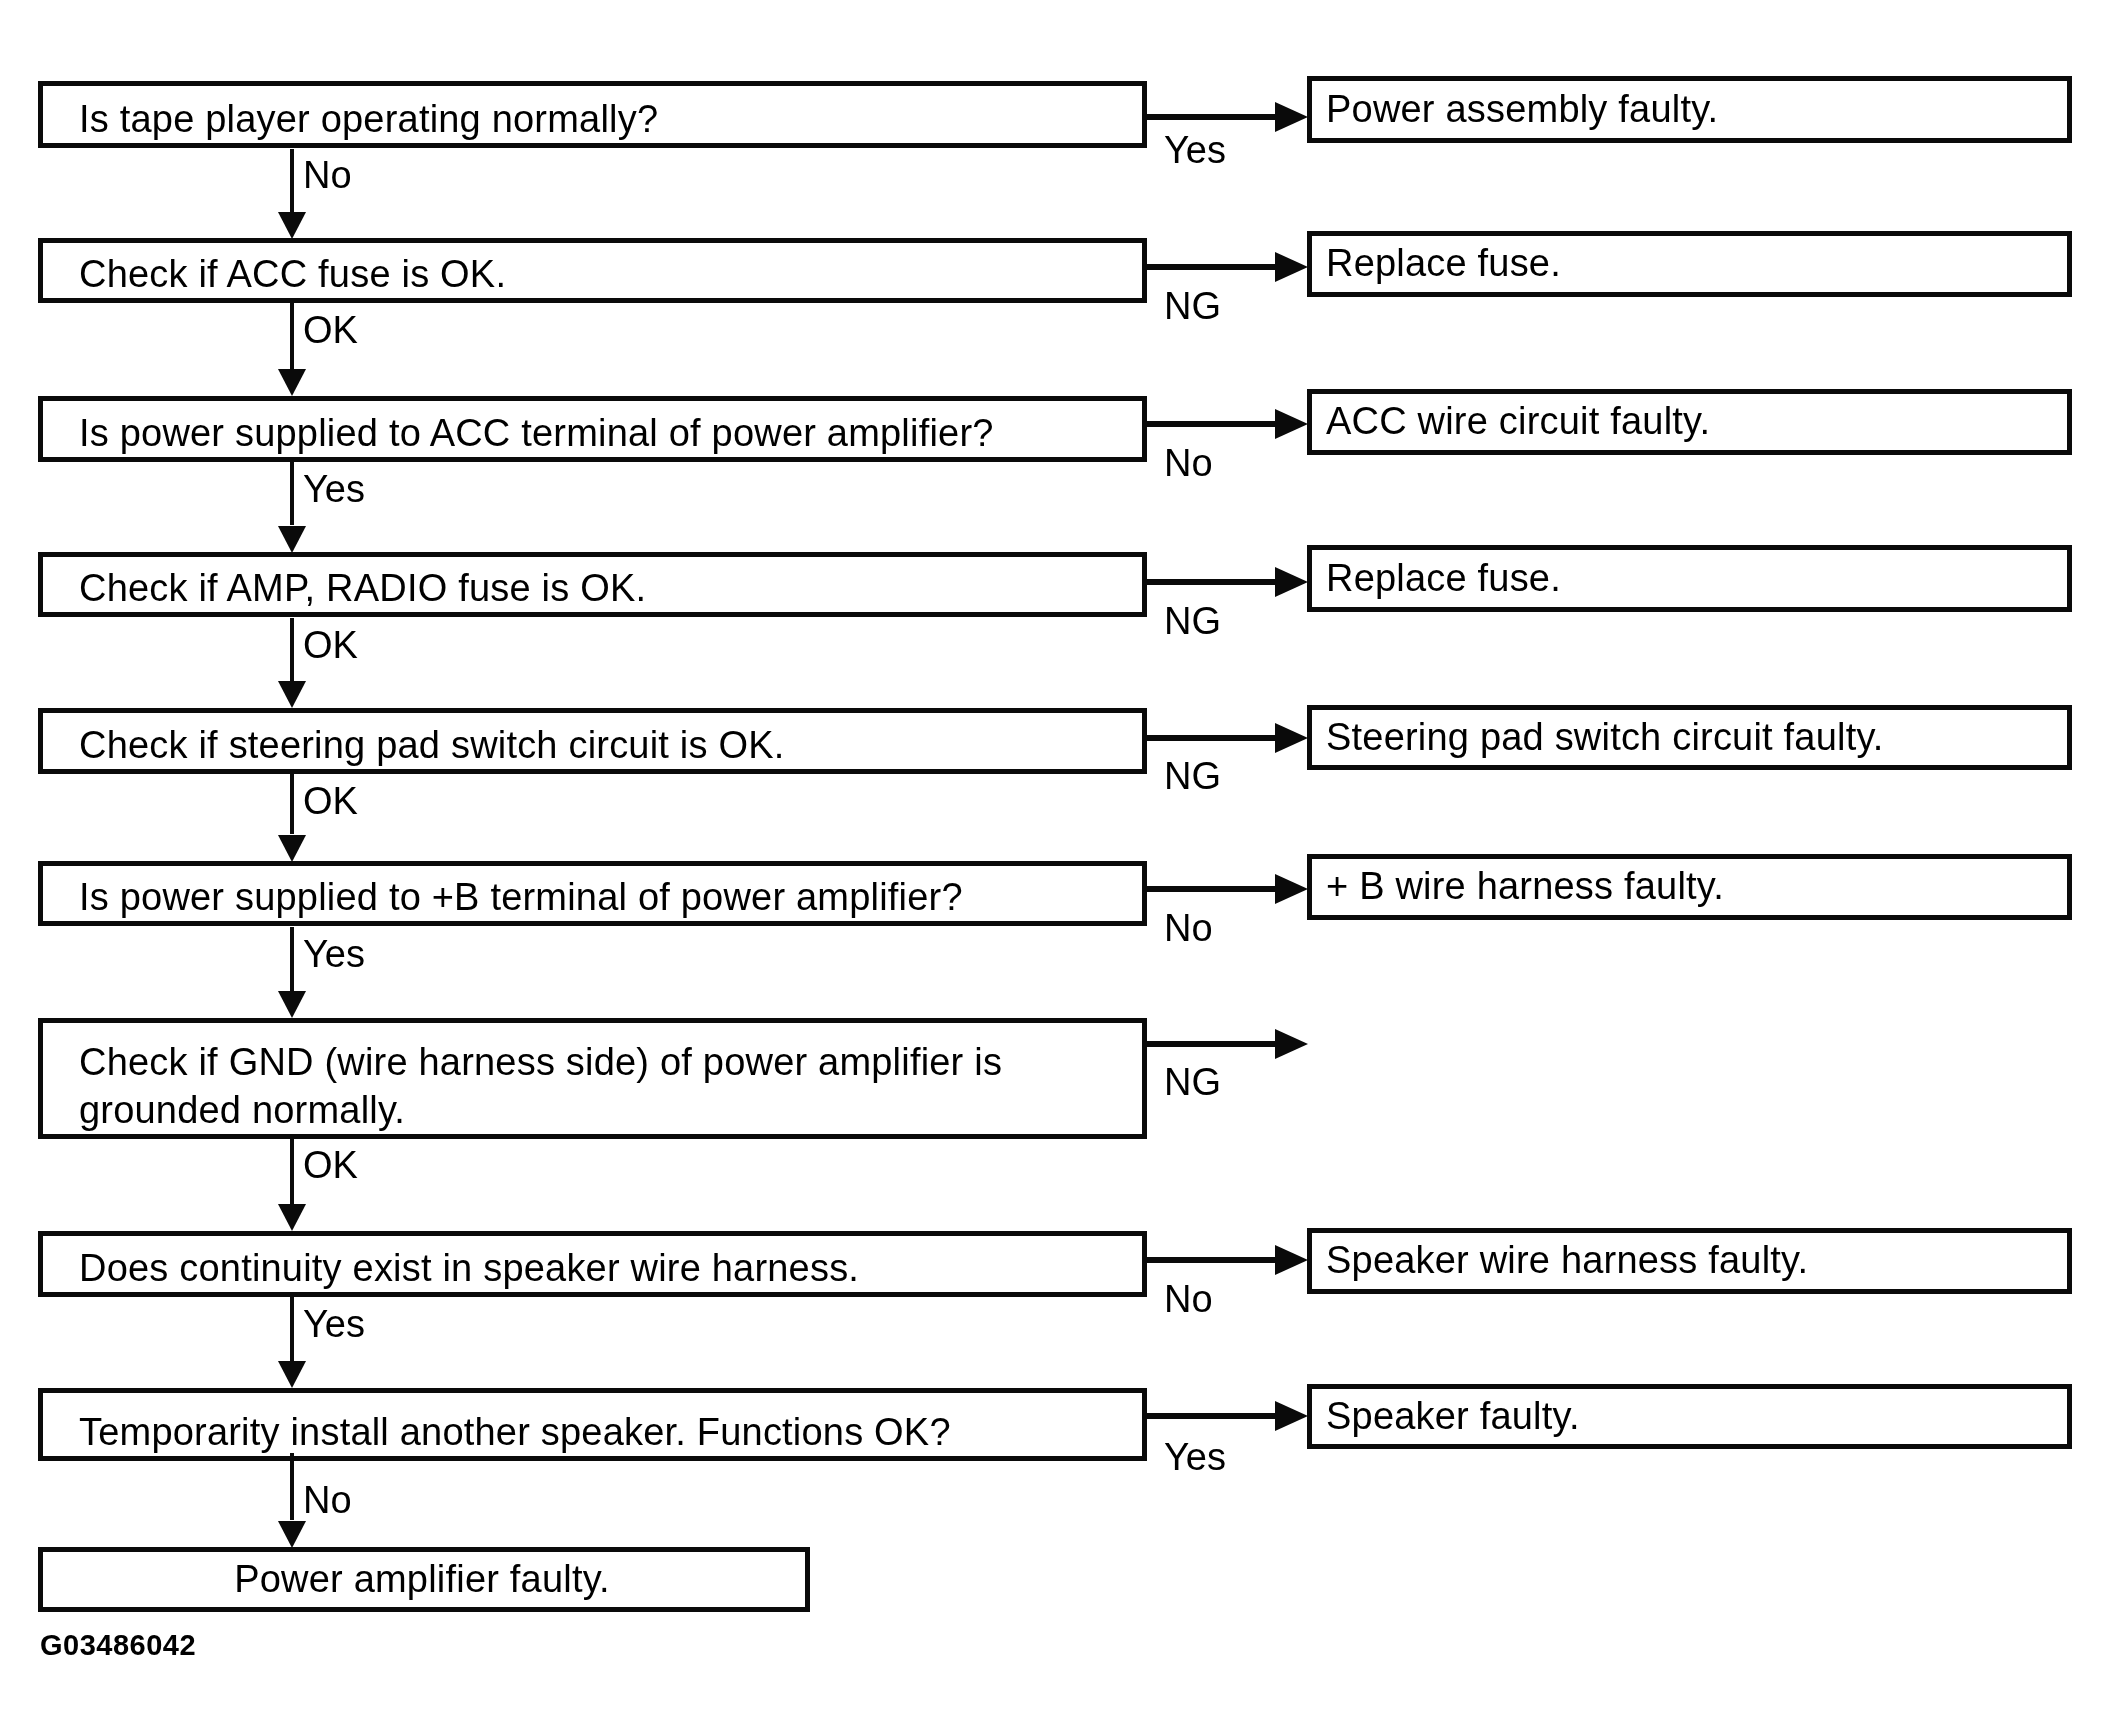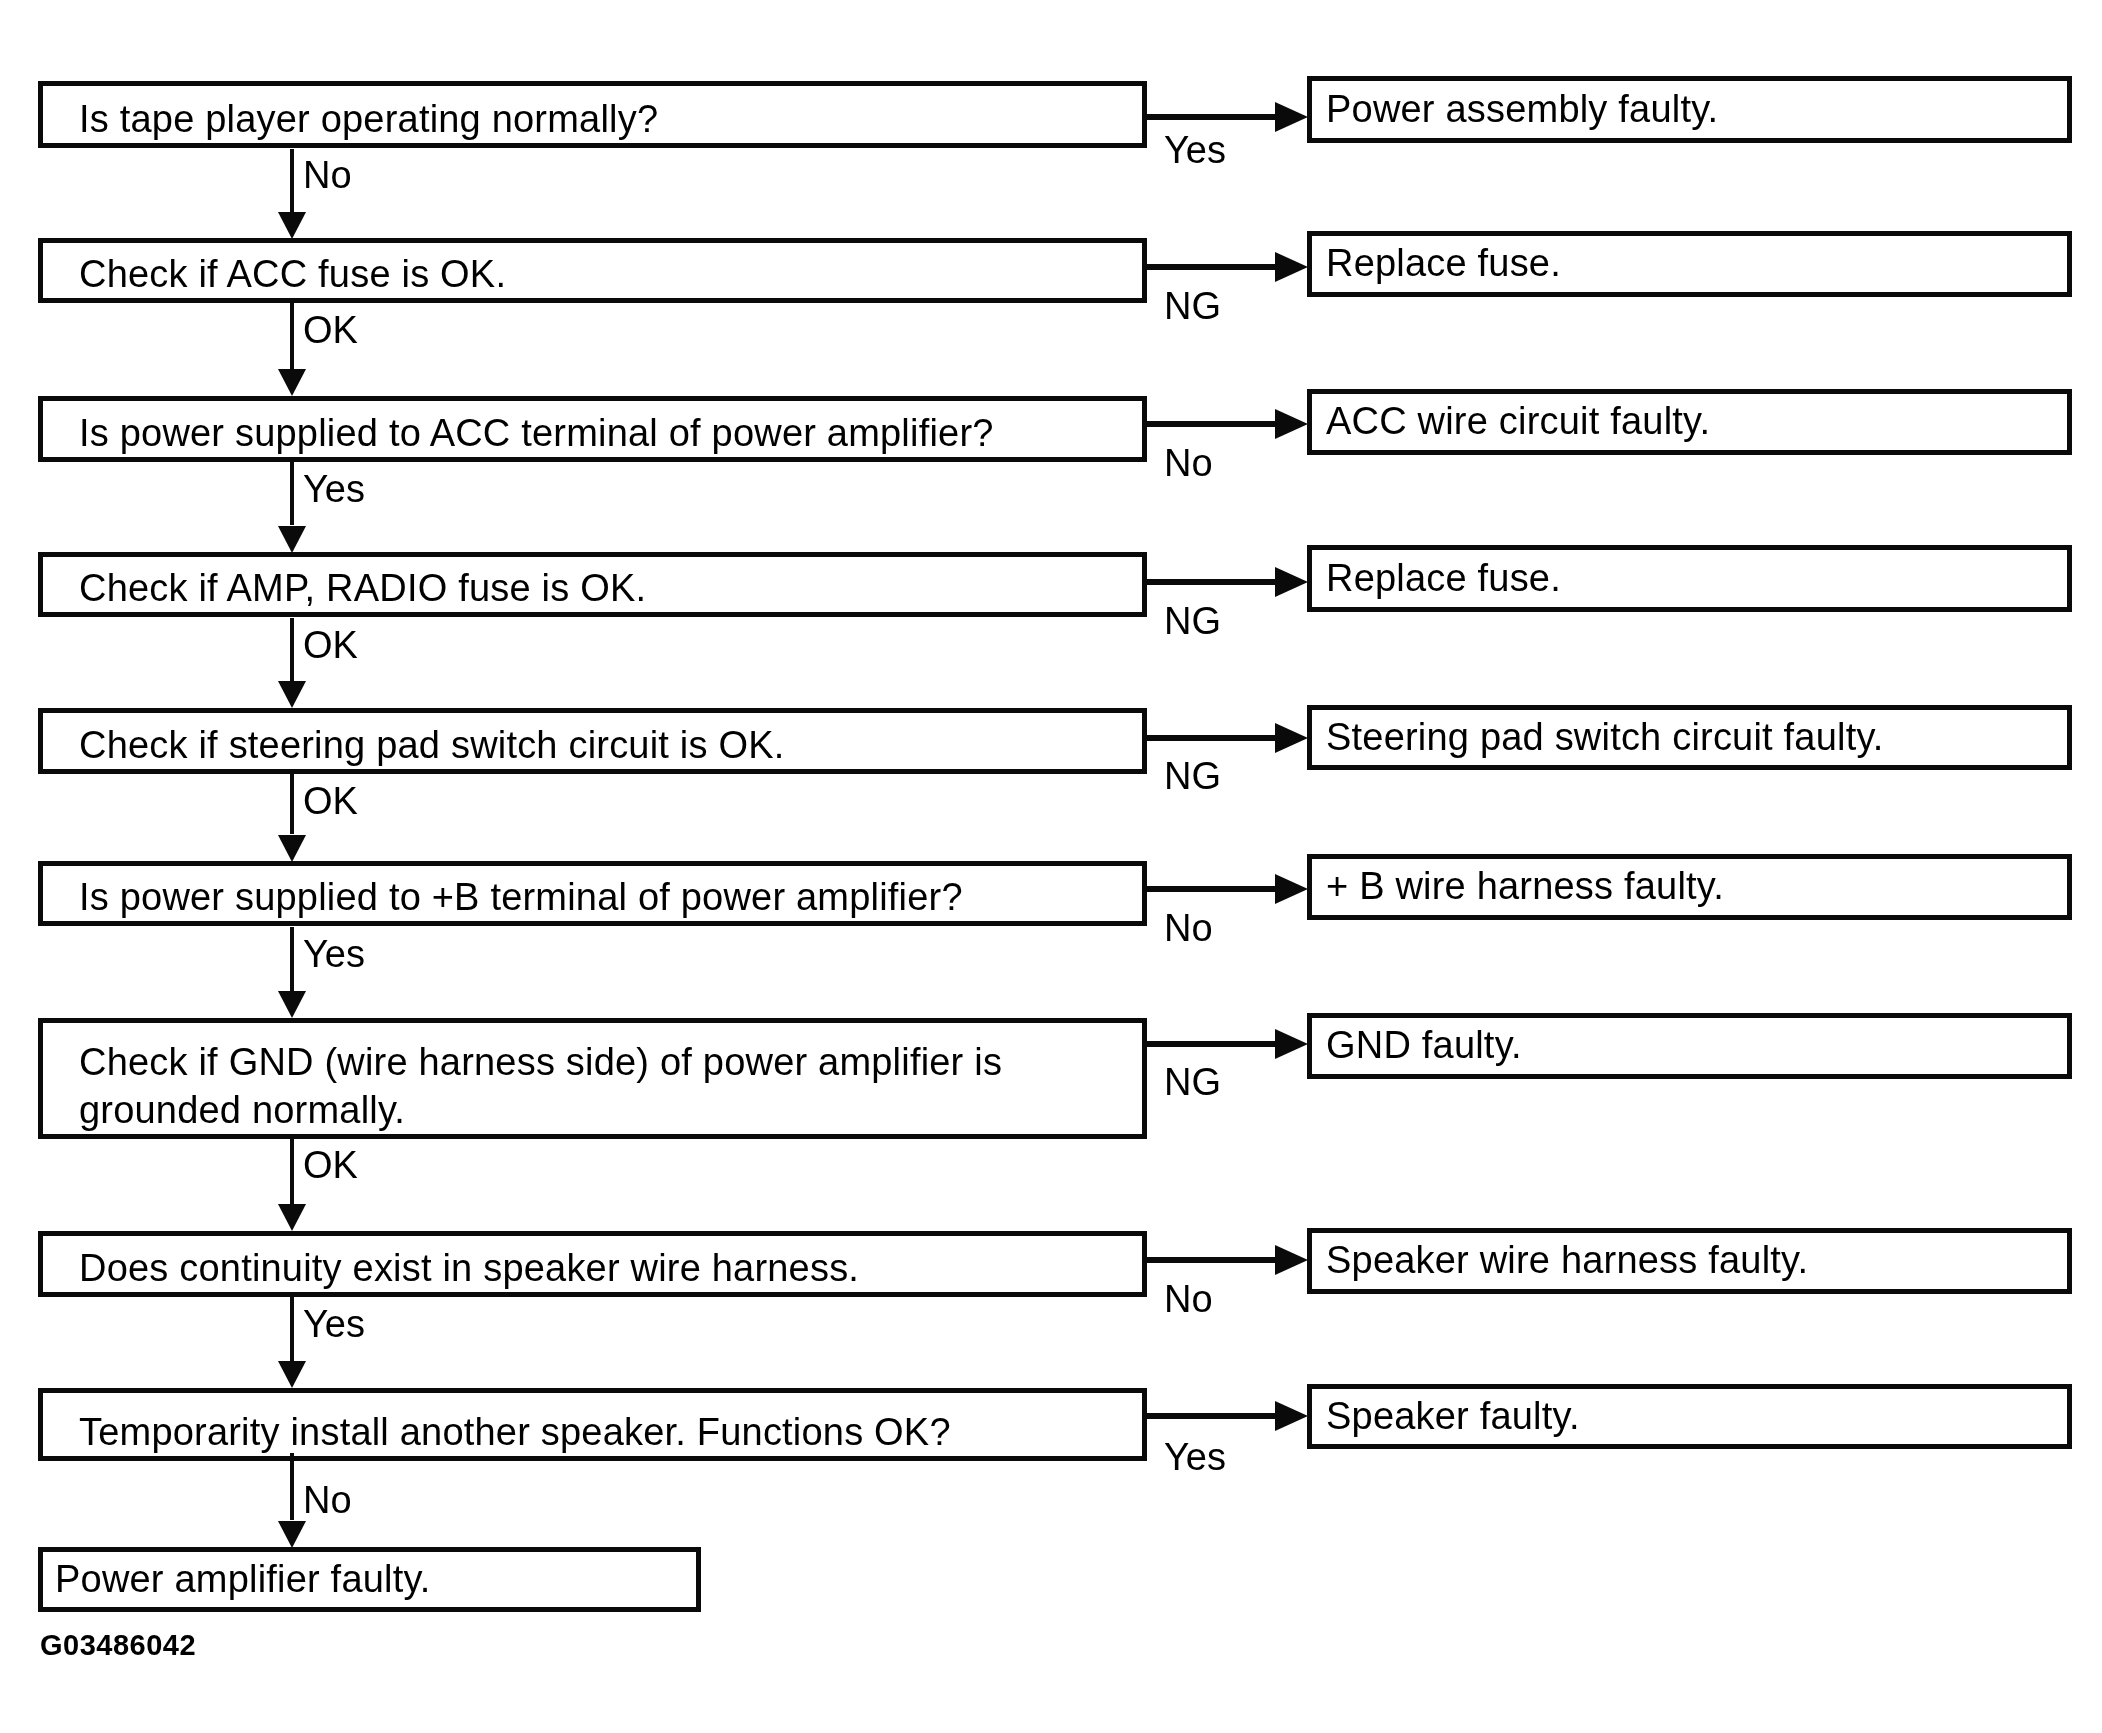--- a/index.html
+++ b/index.html
@@ -18,21 +18,21 @@
     border: 5px solid #0a0a0a;
     background: #fff;
     display: flex;
     align-items: center;
     font-size: 38px;
     line-height: 1.25;
     letter-spacing: 0.2px;
   }
   .q     { left: 38px;   width: 1109px; padding-left: 36px; padding-right: 28px; align-items: flex-end; }
   .r     { left: 1307px; width: 765px;  padding-left: 14px; padding-right: 20px; }
-  .final { left: 38px;   width: 663px;  padding-left: 12px; padding-right: 16px; }
+  .final { left: 38px;   width: 772px;  padding-left: 12px; padding-right: 16px; justify-content: center; }
   .vline { position: absolute; left: 290px; width: 4px; background: #0a0a0a; }
   .vhead {
     position: absolute; left: 278px; width: 0; height: 0;
     border-left: 14px solid transparent;
     border-right: 14px solid transparent;
     border-top: 27px solid #0a0a0a;
   }
   .hline { position: absolute; left: 1146px; width: 131px; height: 6px; background: #0a0a0a; }
   .hhead {
     position: absolute; left: 1275px; width: 0; height: 0;
@@ -127,23 +127,20 @@
   <div class="vline" style="top:927px;height:64px"></div>
   <div class="vhead" style="top:991px"></div>
   <div class="lbl vlabel" style="top:933px">Yes</div>
 
   <div class="box q" style="top:1018px;height:121px">
     <span>Check if GND (wire harness side) of power amplifier is grounded normally.</span>
   </div>
   <div class="hline" style="top:1041px"></div>
   <div class="hhead" style="top:1029px"></div>
   <div class="lbl hlabel" style="top:1061px">NG</div>
-  <div class="box r" style="top:1013px;height:66px">
-    <span>GND faulty.</span>
-  </div>
   <div class="vline" style="top:1139px;height:65px"></div>
   <div class="vhead" style="top:1204px"></div>
   <div class="lbl vlabel" style="top:1144px">OK</div>
 
   <div class="box q" style="top:1231px;height:66px">
     <span>Does continuity exist in speaker wire harness.</span>
   </div>
   <div class="hline" style="top:1257px"></div>
   <div class="hhead" style="top:1245px"></div>
   <div class="lbl hlabel" style="top:1278px">No</div>

